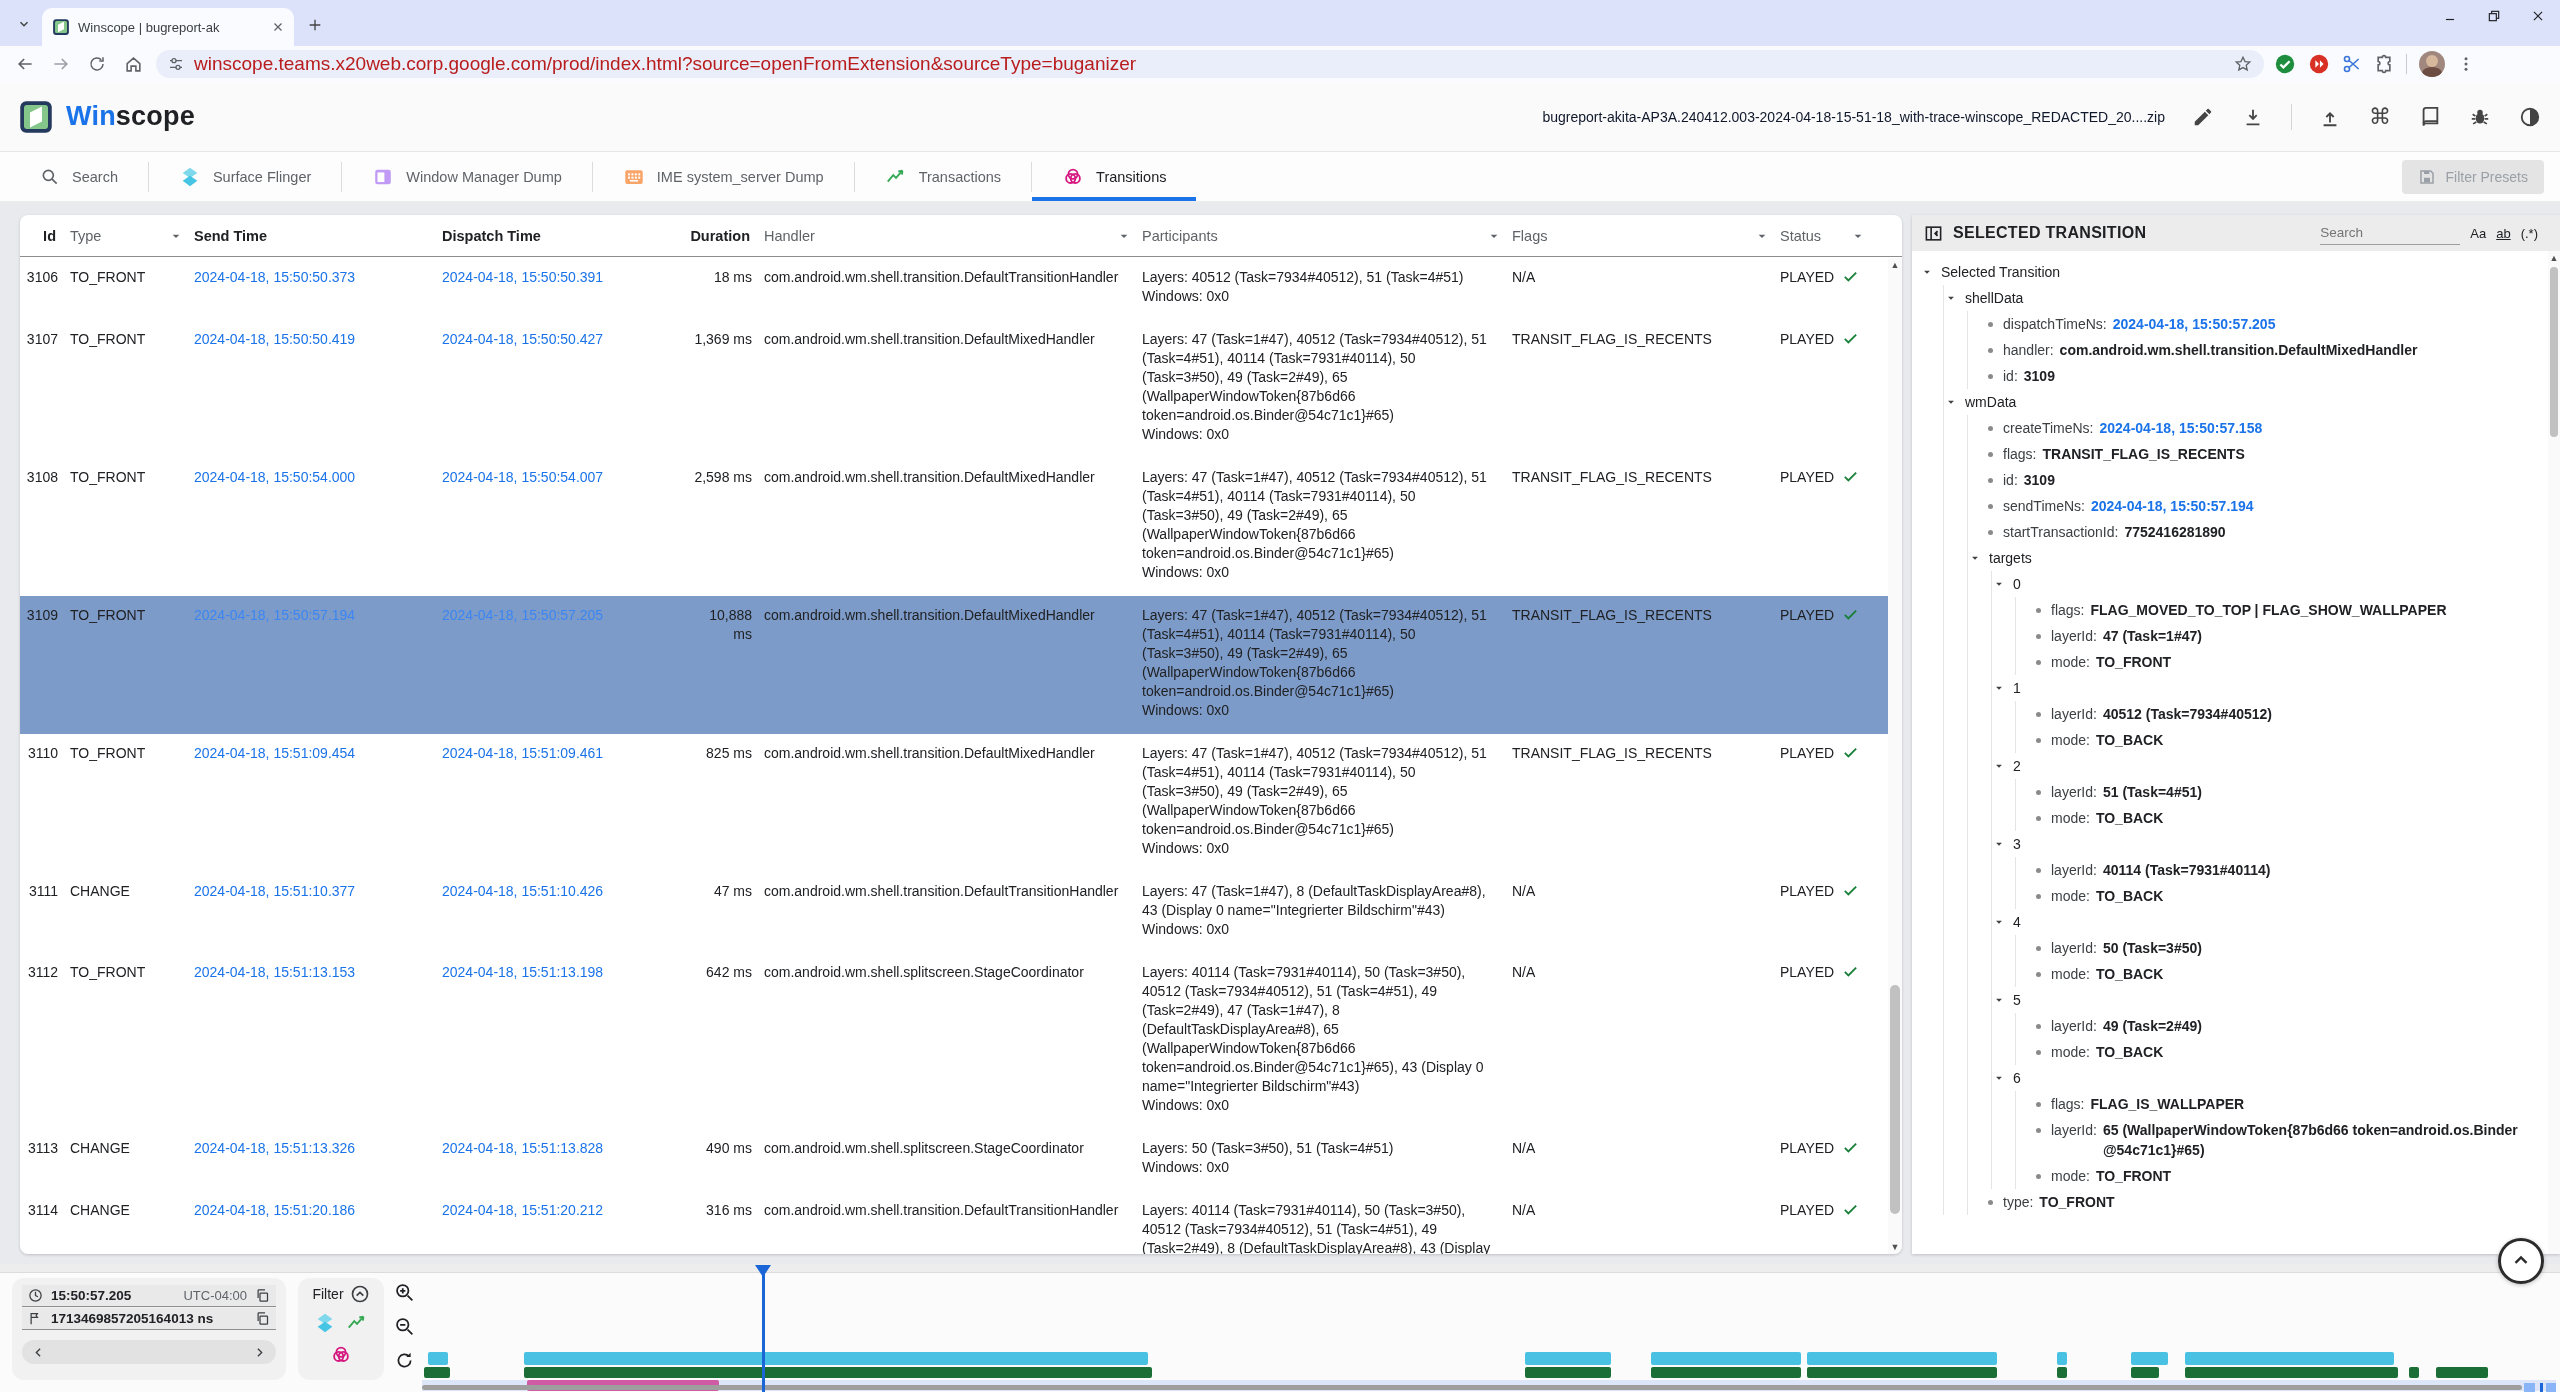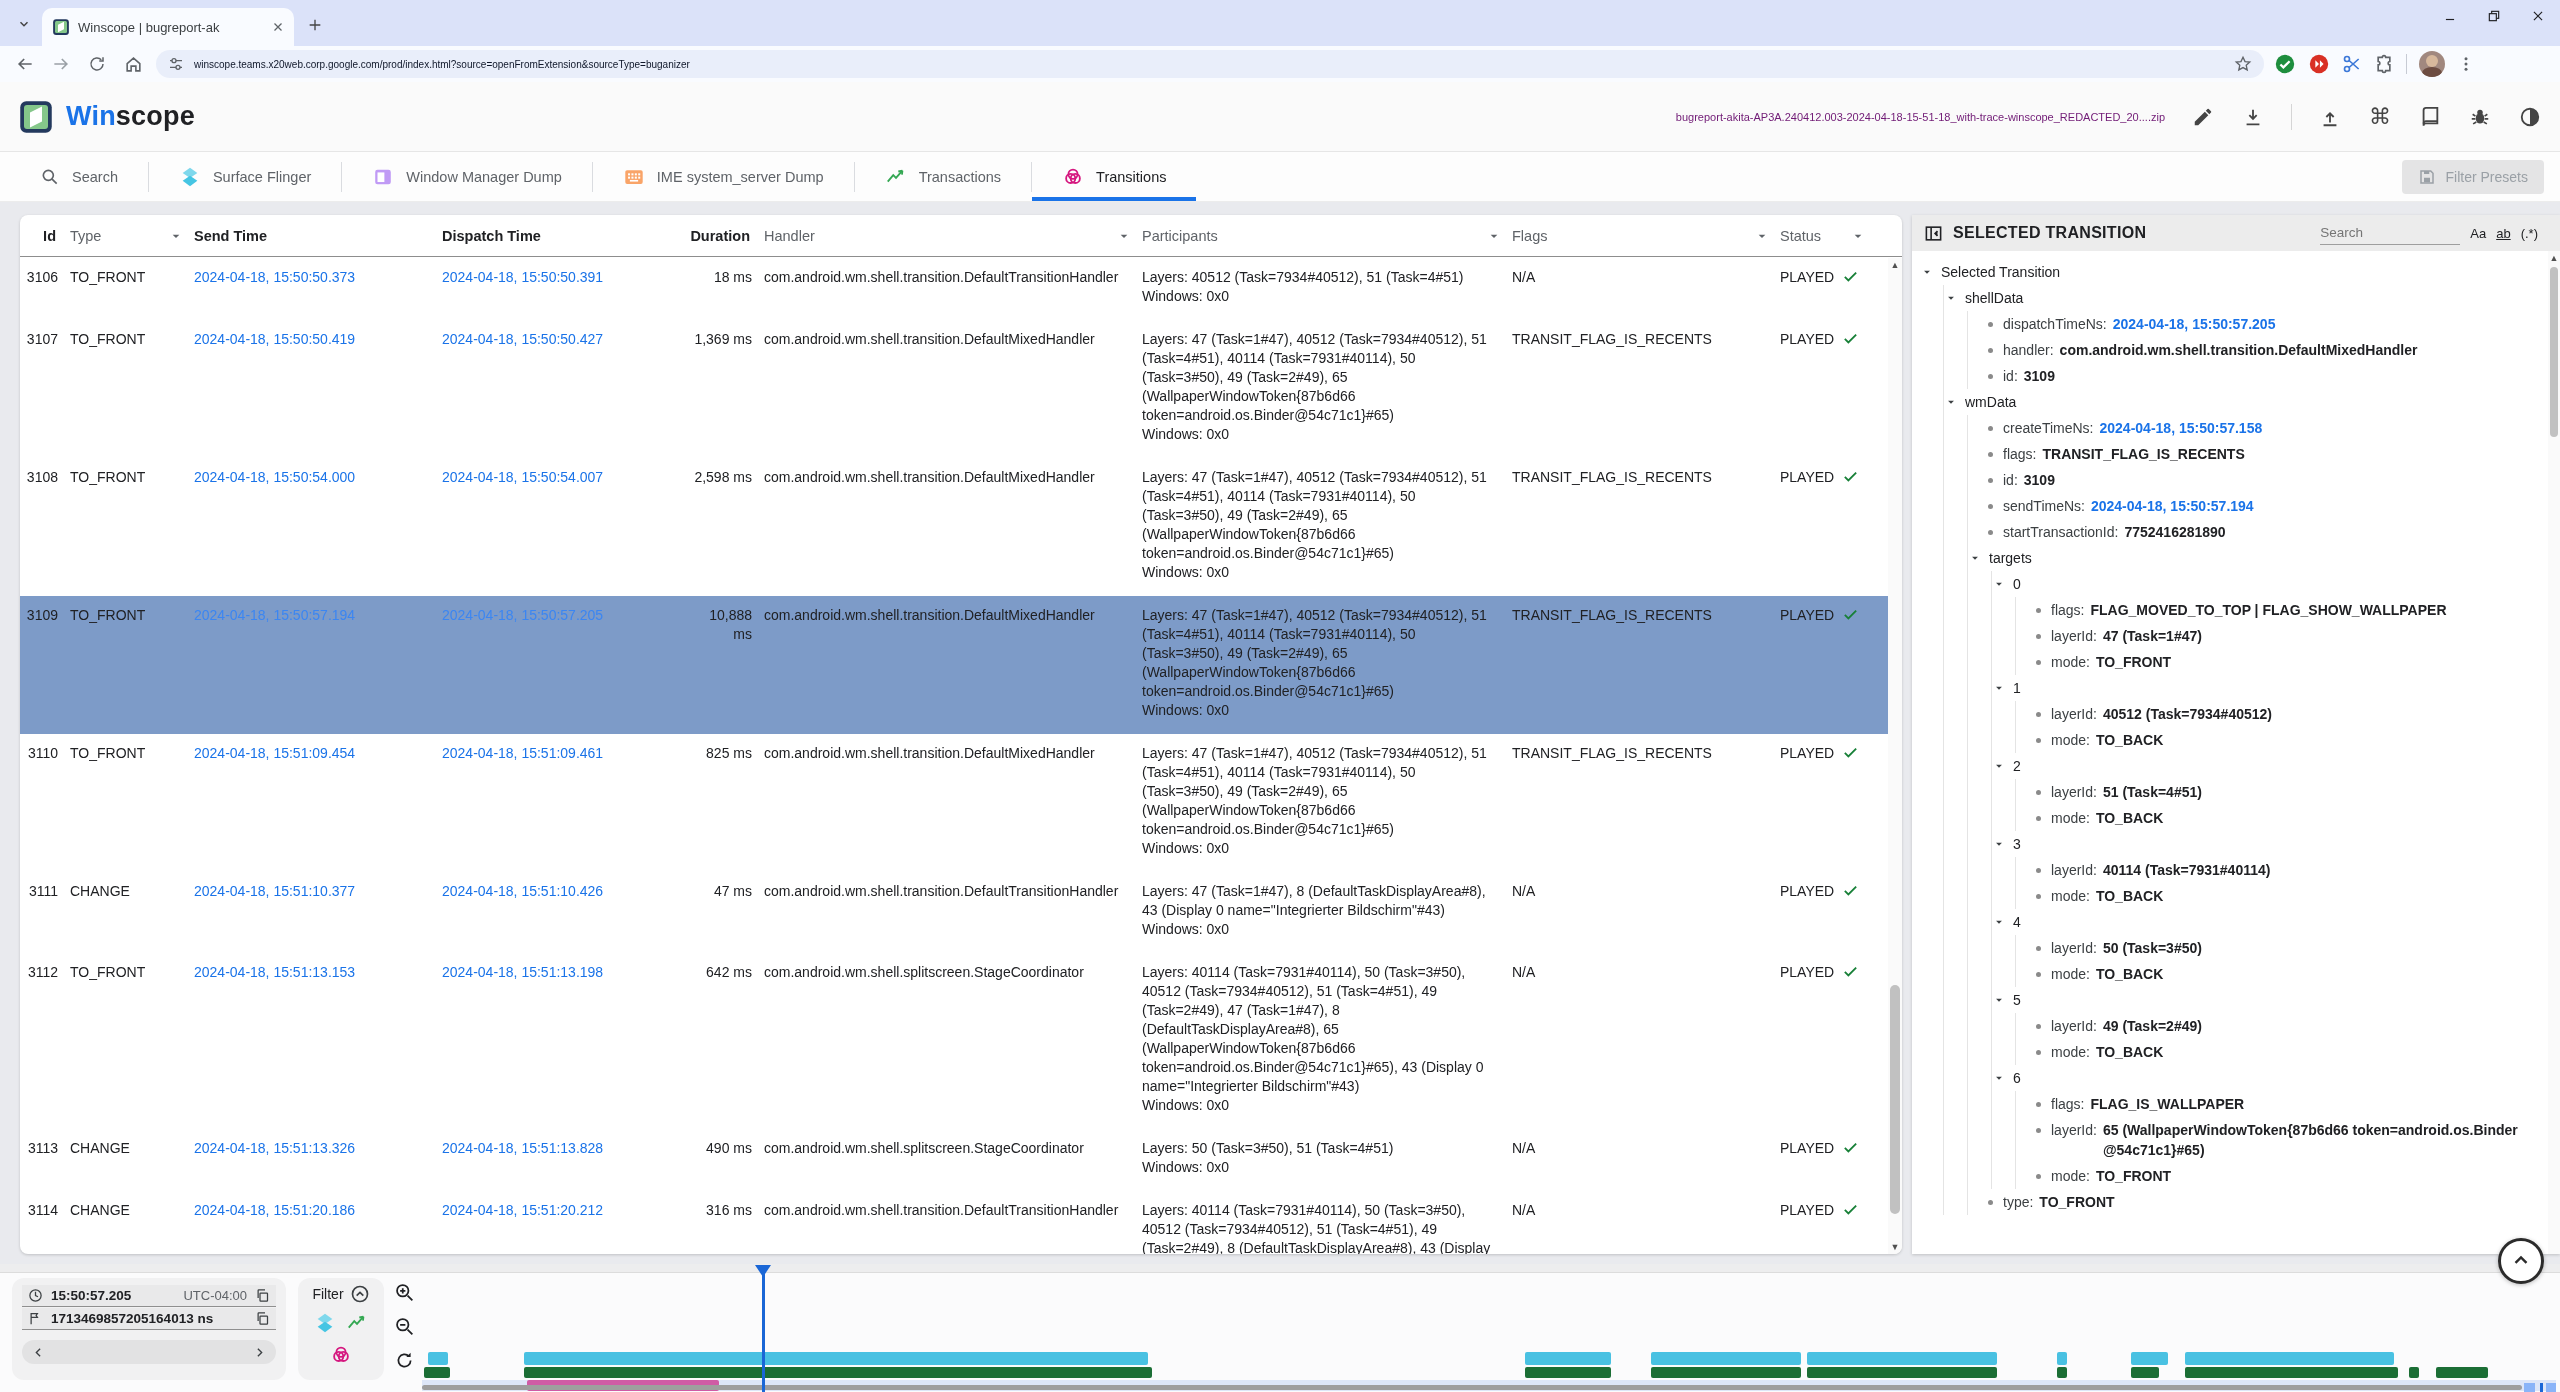--- a/index.html
+++ b/index.html
@@ -14,36 +14,36 @@
   .ts-chev{width:28px;height:28px;margin:0 4px 8px 0;border-radius:50%;display:flex;align-items:center;justify-content:center}
   .btab{height:38px;width:252px;background:#f9fbff;border-radius:10px 10px 0 0;display:flex;align-items:center;gap:8px;padding:0 10px;font-size:13px;color:#3c4043}
   .btab .ttl{white-space:nowrap;overflow:hidden;flex:1}
   .newtab{width:30px;height:30px;margin:0 0 6px 6px;display:flex;align-items:center;justify-content:center;border-radius:50%}
   .wincontrols{position:absolute;right:0;top:0;height:32px;display:flex;align-items:center}
   .wc{width:44px;height:32px;display:flex;align-items:center;justify-content:center;color:#202124}
 
   
   .toolbar{height:36px;background:#f9fbff;display:flex;align-items:center;padding:0 12px;gap:10px}
   .navic{width:26px;height:26px;display:flex;align-items:center;justify-content:center}
-  .pill{width:2108px;height:28px;border-radius:14px;background:#e9eefa;display:flex;align-items:center;gap:10px;padding:0 12px;font-size:10px;color:#0f172a}
+  .pill{width:2108px;height:28px;border-radius:14px;background:#e9eefa;display:flex;align-items:center;gap:10px;padding:0 12px;font-size:19px;color:#b91c1c}
   .pill .url{white-space:nowrap;overflow:hidden}
   .pill .star{margin-left:auto}
   .extrow{display:flex;align-items:center;gap:12px}
   .vsep{width:1px;height:20px;background:#c7cbd4}
   .avatar{width:26px;height:26px;border-radius:50%;background:#a1887f;position:relative;overflow:hidden}
   .avatar:before{content:"";position:absolute;left:7px;top:4px;width:12px;height:12px;border-radius:50%;background:#d7b89c}
   .avatar:after{content:"";position:absolute;left:3px;top:16px;width:20px;height:12px;border-radius:50%;background:#6d4c41}
 
   
   .ws-header{height:70px;background:#fafafa;display:flex;align-items:center;padding:0 18px;border-bottom:1px solid #e6e6e6}
   .logo{display:flex;align-items:center;gap:12px}
   .logo .t{font-size:27px;font-weight:bold;letter-spacing:.2px}
   .logo .t .a{color:#1a73e8}
   .hdr-right{margin-left:auto;display:flex;align-items:center;gap:26px}
-  .fname{font-size:11px;color:#701a75}
+  .fname{font-size:14px;color:#0f172a}
   .hic{width:24px;height:24px;display:flex;align-items:center;justify-content:center;color:#444}
   .hsep{width:1px;height:26px;background:#d5d5d5}
 
   
   .ws-tabbar{height:50px;background:#fdfdfd;display:flex;align-items:center;padding:0 10px;position:relative;border-bottom:1px solid #ececec}
   .tb-item{display:flex;align-items:center;gap:12px;padding:0 30px;height:100%;font-size:14.5px;color:#5f6368;cursor:pointer}
   .tb-item.active{color:#202124;box-shadow:inset 0 -4px 0 #1a73e8}
   .tb-sep{width:1px;height:30px;background:#dadce0}
   .filter-presets{position:absolute;right:16px;top:8px;height:34px;background:#e4e4e5;color:#9aa0a6;font-size:14px;border-radius:4px;display:flex;align-items:center;gap:10px;padding:0 16px}
 

